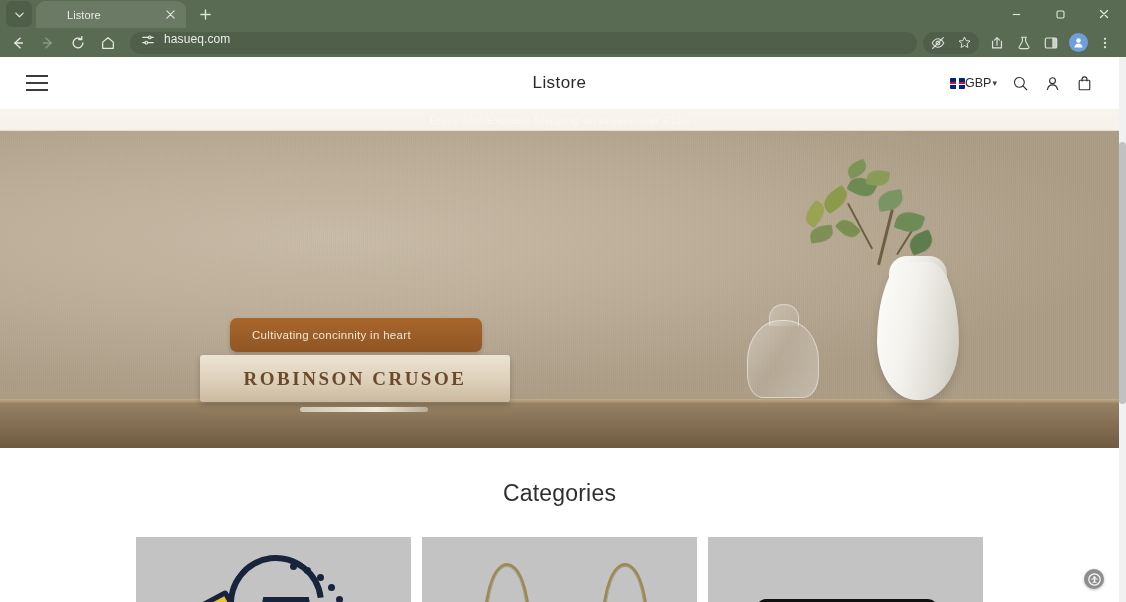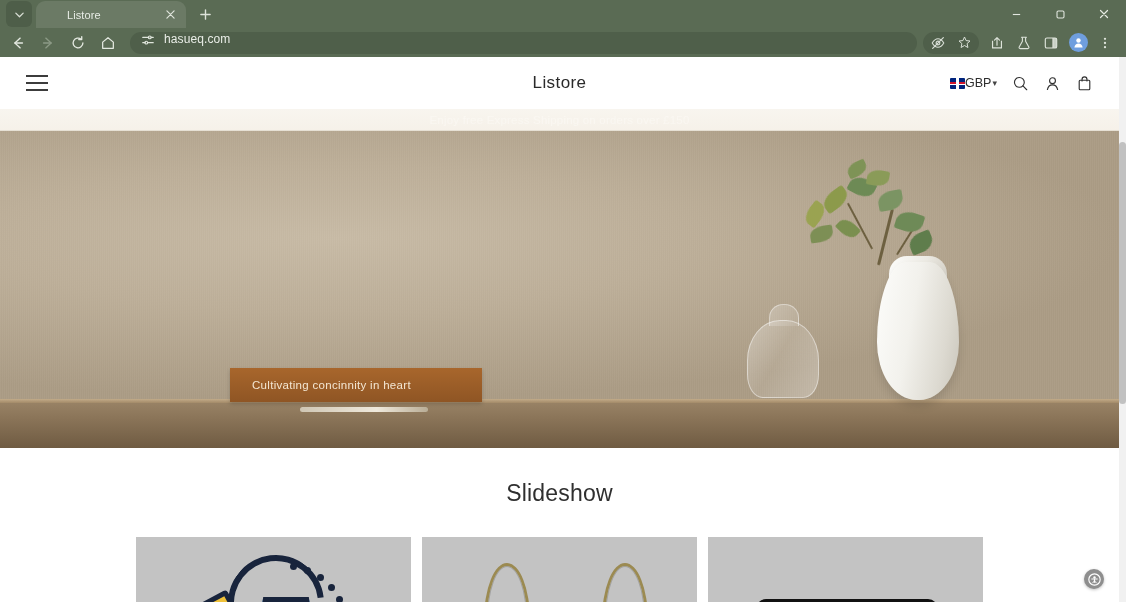--- a/index.html
+++ b/index.html
@@ -252,21 +252,21 @@
   .shelf-edge {
     position:absolute; left:0; right:0; top:0; height:4px;
     background:linear-gradient(180deg,#c2ab89,#a38a68);
   }
 
   
   .books { position:absolute; left:200px; bottom:46px; width:320px; }
   .book-top {
     height:34px;
     background:linear-gradient(180deg,#a8662c,#8f5524);
-    border-radius:0;
+    border-radius:7px;
     display:flex; align-items:center;
     padding-left:22px;
     margin-left:30px;
     width:252px;
     box-shadow:0 2px 4px rgba(0,0,0,.18);
     filter:blur(.4px);
   }
   .book-top span {
     font-size:11.5px; color:#f3e6d2; letter-spacing:.3px;
     font-family:"Liberation Sans", sans-serif;
@@ -687,30 +687,33 @@
 
           <div class="vase-neck"></div>
           <div class="vase"></div>
           <div class="bottle-neck"></div>
           <div class="bottle"></div>
 
           <div class="books">
             <div class="book-top">
               <span>Cultivating concinnity in heart</span>
             </div>
+            <div class="book-bottom">
+              <span>ROBINSON CRUSOE</span>
+            </div>
           </div>
           <div class="pen"></div>
         </div>
 
         <div class="hero-overlay">
         </div>
       </div>
 
       <div class="categories">
-        <div class="cat-title">Slideshow</div>
+        <div class="cat-title">Categories</div>
 
         <div class="cat-grid">
 
           <div class="cat-card">
             <div class="ill1-arc"></div>
             <div class="ill1-dots">
               <i style="left:4px;top:2px;"></i>
               <i style="left:18px;top:6px;"></i>
               <i style="left:31px;top:13px;"></i>
               <i style="left:42px;top:23px;"></i>

